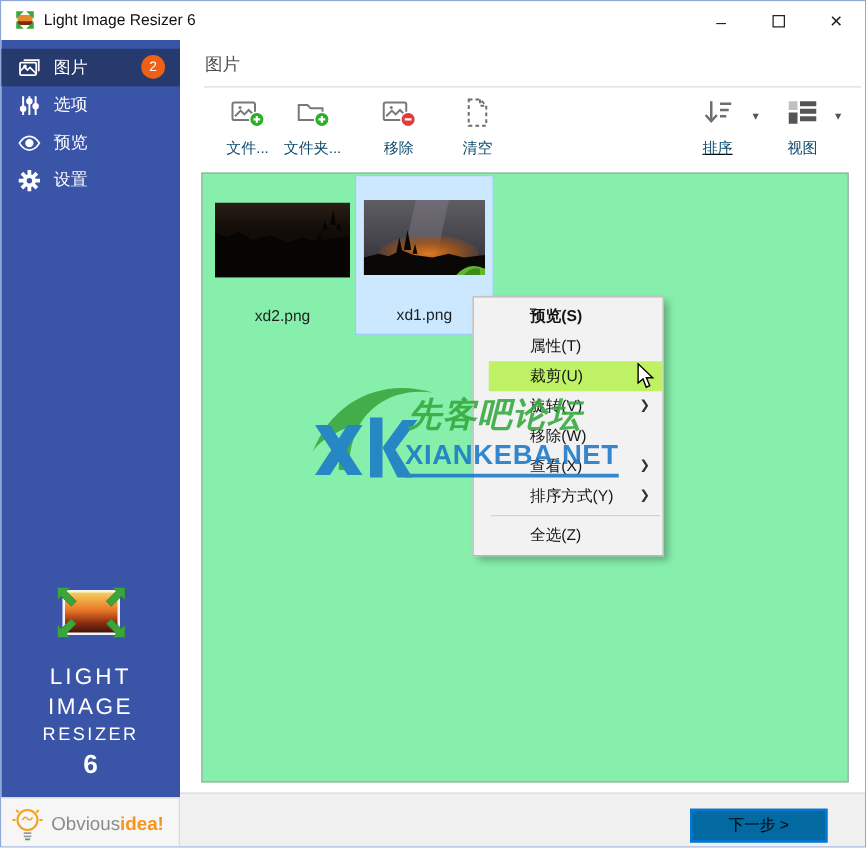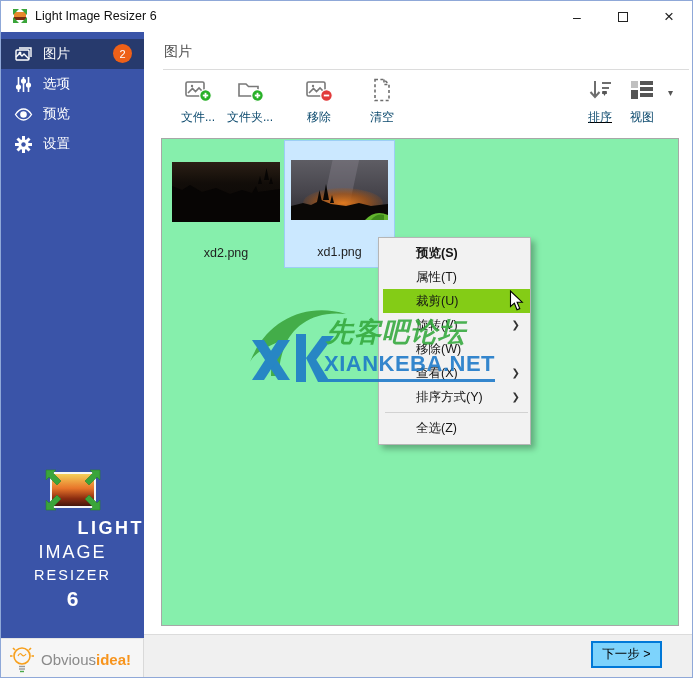--- a/index.html
+++ b/index.html
@@ -18,21 +18,21 @@
   .max-glyph { width:10px; height:10px; border:1px solid #222; display:block; }
   
   .sidebar { position:absolute; left:0; top:31px; width:143px; height:606px; background:#3a54a8; }
   .side-item { position:relative; height:30px; display:flex; align-items:center; padding-left:13px; color:#fff; font-size:13.5px; cursor:default; }
   .side-list { padding-top:7px; }
   .side-item.selected { background:#273a6d; }
   .side-item .sicon { width:19px; height:19px; margin-right:10px; flex:0 0 auto; }
   .badge { position:absolute; right:12px; top:5px; width:19px; height:19px; background:#ee6018; border-radius:50%;
            color:#fff; font-size:11px; display:flex; align-items:center; justify-content:center; }
   .side-logo { position:absolute; left:0; top:434px; width:100%; text-align:center; color:#fff; }
-  .side-logo .lg1 { font-size:18px; letter-spacing:2.5px; font-weight:700;text-align:right; }
+  .side-logo .lg1 { font-size:18px; letter-spacing:2.5px; margin-top:12px; font-weight:400; }
   .side-logo .lg2 { font-size:18px; letter-spacing:2px; margin-top:3px; font-weight:400; }
   .side-logo .lg3 { font-size:14.5px; letter-spacing:2px; margin-top:4px; font-weight:400; }
   .side-logo .lg4 { font-size:21px; font-weight:bold; margin-top:4px; }
   
   .brandbox { position:absolute; left:0; top:637px; width:143px; height:41px; background:#f6f6f6;
               border-right:1px solid #d9d9d9; border-top:1px solid #e4e4e4; display:flex; align-items:center; padding-left:8px; }
   .brandbox .btext { font-size:15px; color:#8b8b8b; margin-left:6px; }
   .brandbox .btext b { color:#f7941d; font-weight:bold; }
   
   .main { position:absolute; left:143px; top:31px; width:550px; height:602px; background:#fff; }
@@ -48,29 +48,29 @@
   .tile-sel { position:absolute; left:122px; top:1px; width:111px; height:128px; background:#cbe8ff; border:1px solid #9ccef5; }
   .thumb-img { position:absolute; display:block; }
   
   .watermark { position:absolute; left:243px; top:303px; z-index:60; opacity:.88; pointer-events:none; }
   .wm-title { position:absolute; left:82px; top:10px; font-size:27px; font-weight:bold; font-style:italic;
               color:#33a93c; letter-spacing:1px; white-space:nowrap; }
   .wm-url { position:absolute; left:80px; top:47px; font-size:22px; font-weight:bold; color:#1a78c8;
             letter-spacing:.5px; border-bottom:3px solid #1a78c8; padding-bottom:2px; white-space:nowrap; }
   
   .ctx { position:absolute; left:377px; top:236px; width:153px; z-index:50; background:#f2f2f2;
-         border:1px solid #b6b6b6; box-shadow:4px 4px 6px rgba(0,0,0,.28); padding:3px 0 4px 4px; }
+         border:1px solid #b6b6b6; box-shadow:4px 4px 6px rgba(0,0,0,.28); padding:3px 0 4px 12px; }
   .ctx-item { position:relative; height:24px; line-height:24px; padding-left:33px; font-size:12.5px; color:#151515; cursor:default; }
   .ctx-item.bold { font-weight:bold; }
-  .ctx-item.hl { background:#84cc16; }
+  .ctx-item.hl { background:#bef264; }
   .ctx-sep { height:1px; background:#d2d2d2; margin:3px 2px; }
   .sub-arrow { position:absolute; right:10px; top:0; font-size:10px; color:#333; }
   
   .footer { position:absolute; left:143px; top:633px; width:550px; height:45px; background:#f0f0f0; border-top:1px solid #dcdcdc; }
-  .next-btn { position:absolute; right:32px; top:6px; width:71px; height:27px; background:#7dd3fc;
+  .next-btn { position:absolute; right:32px; top:12px; width:110px; height:27px; background:#0369a1;
               border:2px solid #0078d7; font-size:12.5px; color:#000; display:flex; align-items:center; justify-content:center;
               font-family:"Liberation Sans", sans-serif; }
   .cursor { position:absolute; left:508px; top:289px; z-index:70; }
 </style>
 </head>
 <body>
 
 <div class="window">
 
   <div class="titlebar">
@@ -220,21 +220,21 @@
       <div class="tlabel">移除</div>
     </div>
     <div class="toolbar-btn" style="left:206px;">
       <svg class="ticon" viewBox="0 0 28 28" fill="none" stroke="#6e6e6e" stroke-width="1.6">
         <path d="M7,3.5 h9 l5,5 v16 h-14 z" stroke-dasharray="3 2.4"></path>
         <path d="M16,3.5 v5 h5" stroke-dasharray="3 2.4"></path>
       </svg>
       <div class="tlabel">清空</div>
     </div>
 
-    <div class="toolbar-btn" style="left:424px;text-decoration:underline;">
+    <div class="toolbar-btn" style="left:398px;text-decoration:underline;">
       <svg class="ticon" viewBox="0 0 28 28" fill="none" stroke="#6e6e6e" stroke-width="2">
         <line x1="9" y1="5" x2="9" y2="20"></line>
         <path d="M4.5,16 l4.5,5 4.5,-5" fill="none"></path>
         <line x1="16" y1="7" x2="25" y2="7"></line>
         <line x1="16" y1="12" x2="23" y2="12"></line>
         <line x1="16" y1="17" x2="21" y2="17"></line>
       </svg>
       <div class="tlabel">排序</div>
     </div>
     <span class="caret" style="left:458px;">▾</span>

